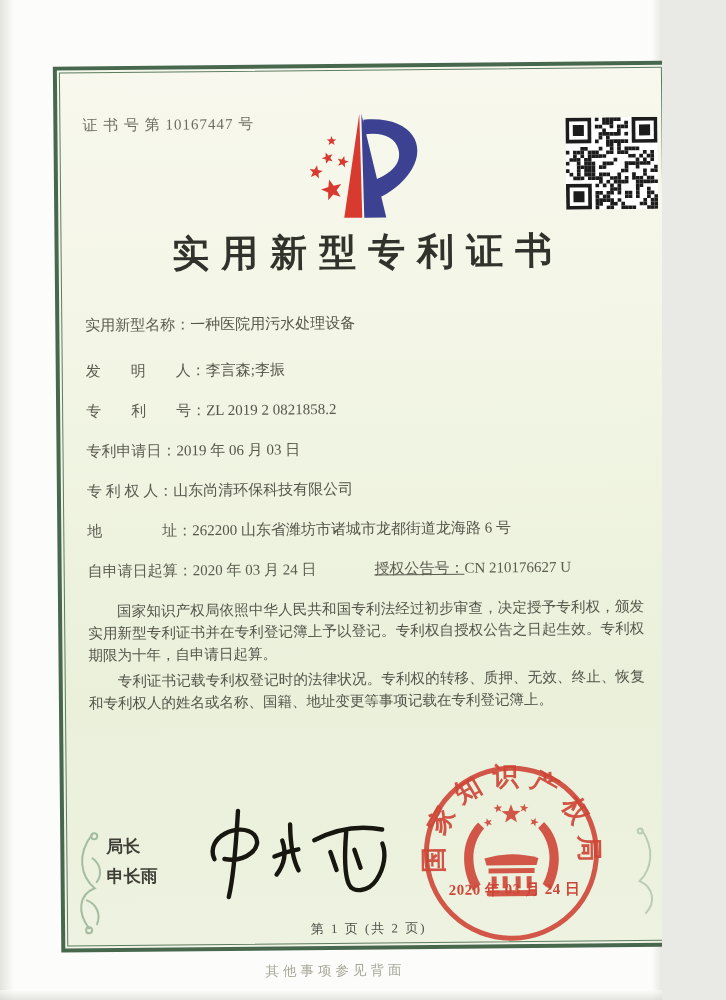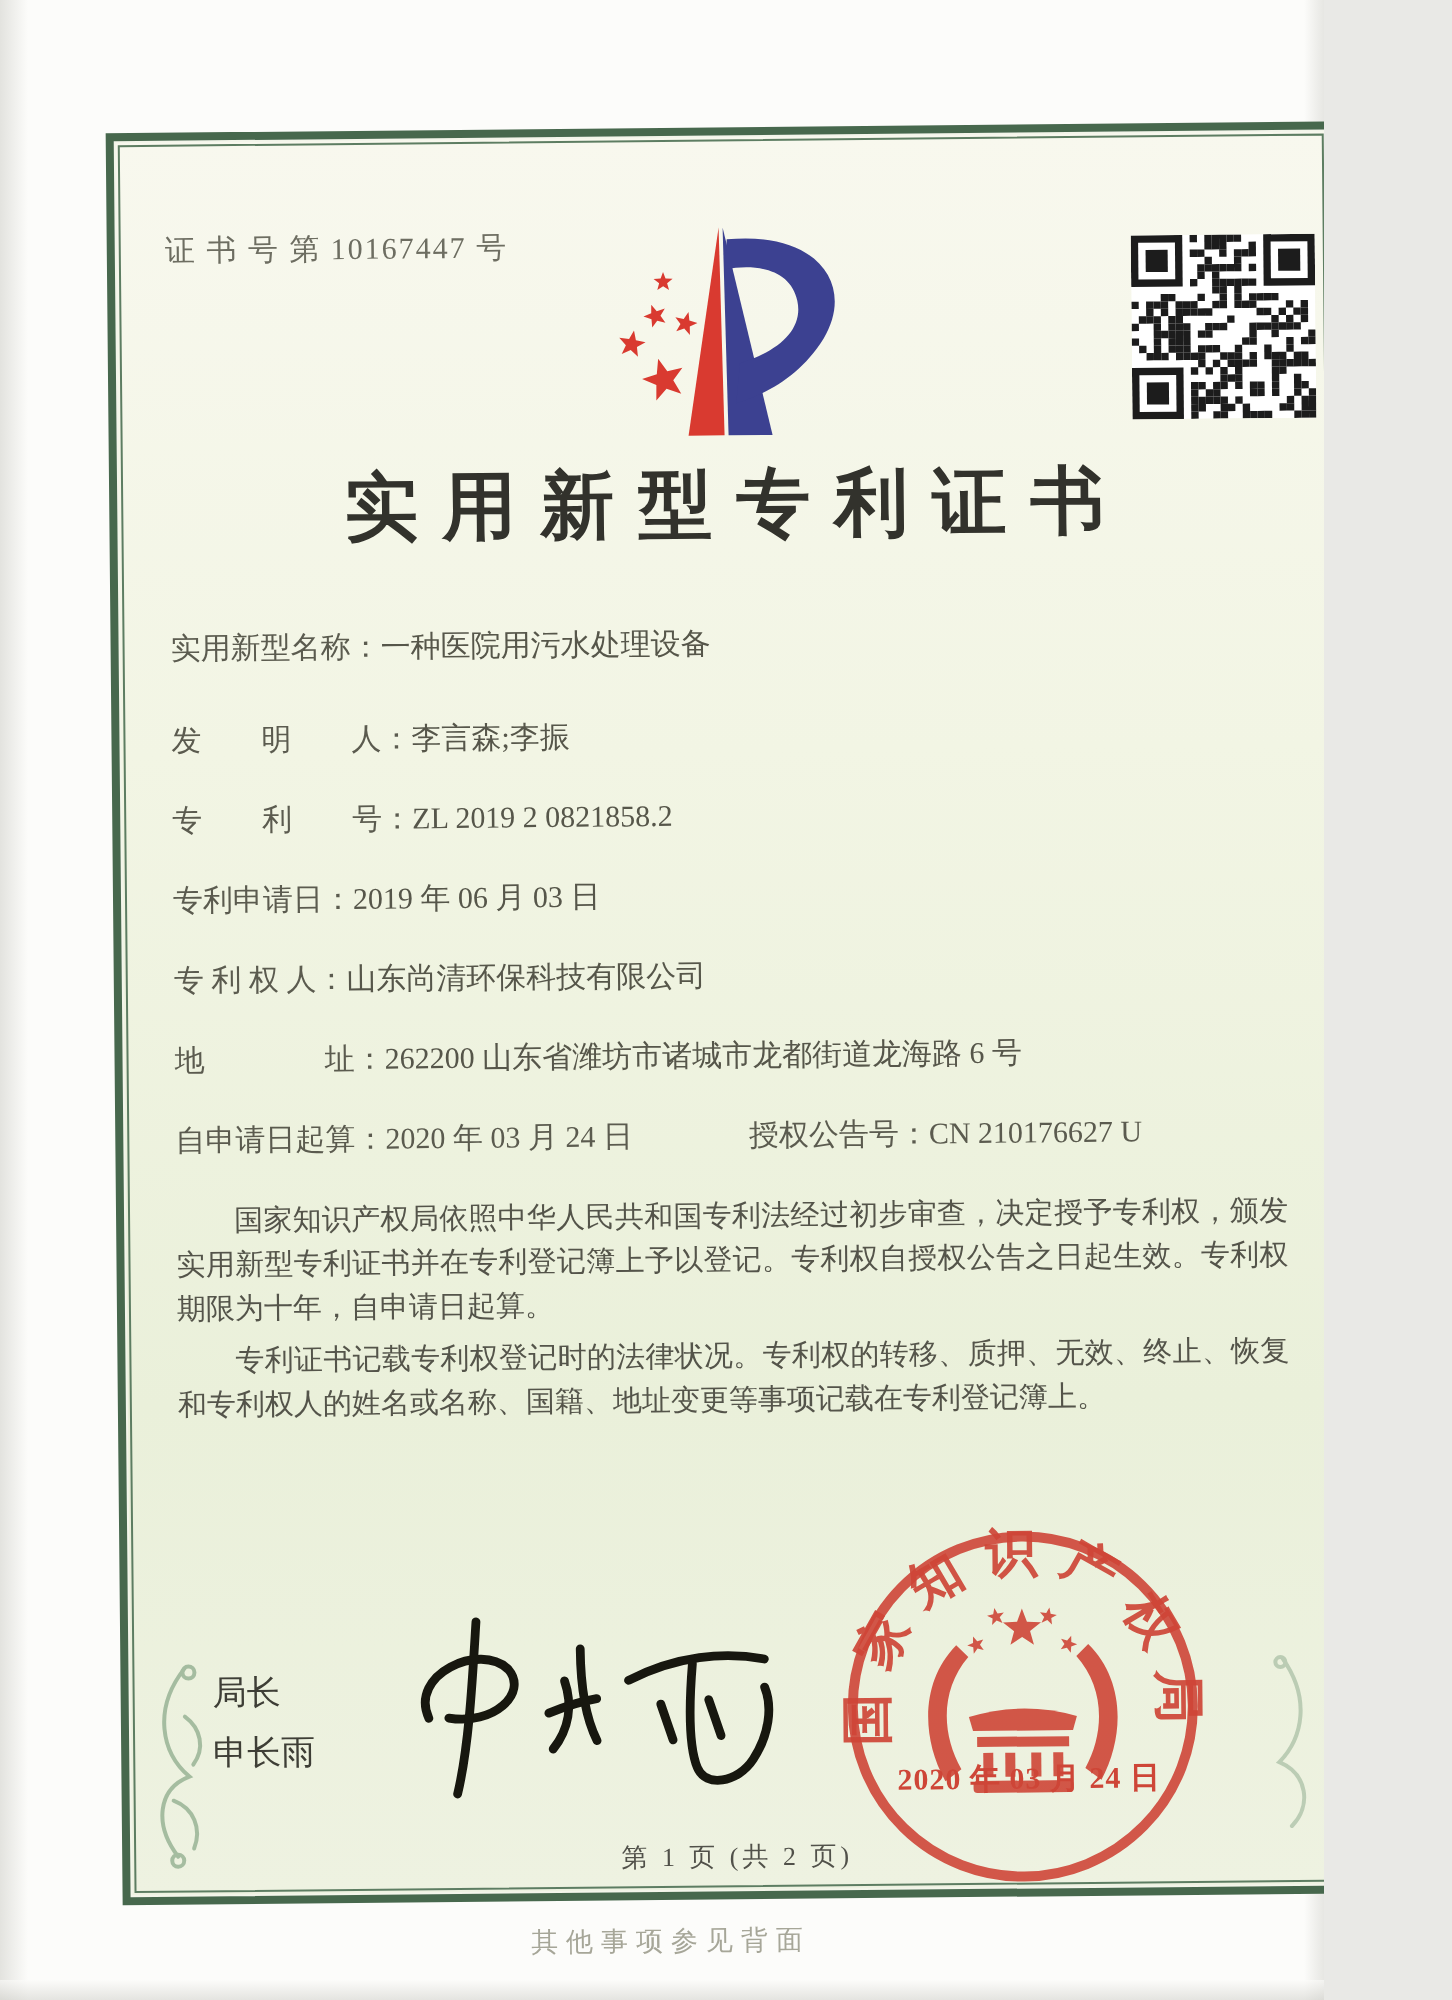--- a/index.html
+++ b/index.html
@@ -27,25 +27,25 @@
   .title{
     position:absolute;left:0;top:160px;width:100%;text-align:center;
     font-size:37px;font-weight:700;color:#32322c;letter-spacing:12px;text-indent:12px;
   }
   .fields{position:absolute;left:26px;top:244px;right:26px;font-size:15px;color:#5b5b4f;}
   .field-row{display:flex;margin-bottom:17px;line-height:23px;white-space:nowrap;}
   .field-row.first{margin-bottom:23px;}
   .field-label{flex:0 0 auto;}
   .field-value{flex:0 1 auto;color:#56564a;}
   .grant-row{display:flex;line-height:23px;margin-top:2px;}
-  .grant-part2{margin-left:58px;}
+  .grant-part2{margin-left:58px;text-decoration:underline;}
   .paragraphs{position:absolute;left:26px;top:530px;width:556px;
     font-size:14.5px;line-height:22px;color:#54544a;text-align:justify;}
   .paragraphs p{margin:0 0 4px 0;text-indent:2em;}
-  .signer{position:absolute;left:42px;top:762px;font-size:17px;color:#3e3e36;line-height:30px;}
+  .signer{position:absolute;left:42px;top:762px;font-size:17px;color:#3e3e36;line-height:30px;font-weight:bold;}
   .signature{position:absolute;left:132px;top:730px;width:195px;height:105px;}
   .seal{position:absolute;left:356px;top:696px;width:182px;height:182px;opacity:.93;}
   .seal-date{position:absolute;left:28px;top:118px;width:140px;
     font-size:15px;color:#cc392b;letter-spacing:.5px;font-weight:600;}
   .page-footer{position:absolute;left:0;bottom:8px;width:100%;text-align:center;
     font-size:13px;color:#51514a;letter-spacing:2px;}
   .back-note{position:absolute;left:0;top:962px;width:100%;text-align:center;
     font-size:13.5px;color:#a6a698;letter-spacing:4px;}
   .ornament-bl{position:absolute;left:6px;bottom:10px;width:44px;height:110px;}
   .ornament-br{position:absolute;right:8px;bottom:26px;width:38px;height:92px;}

